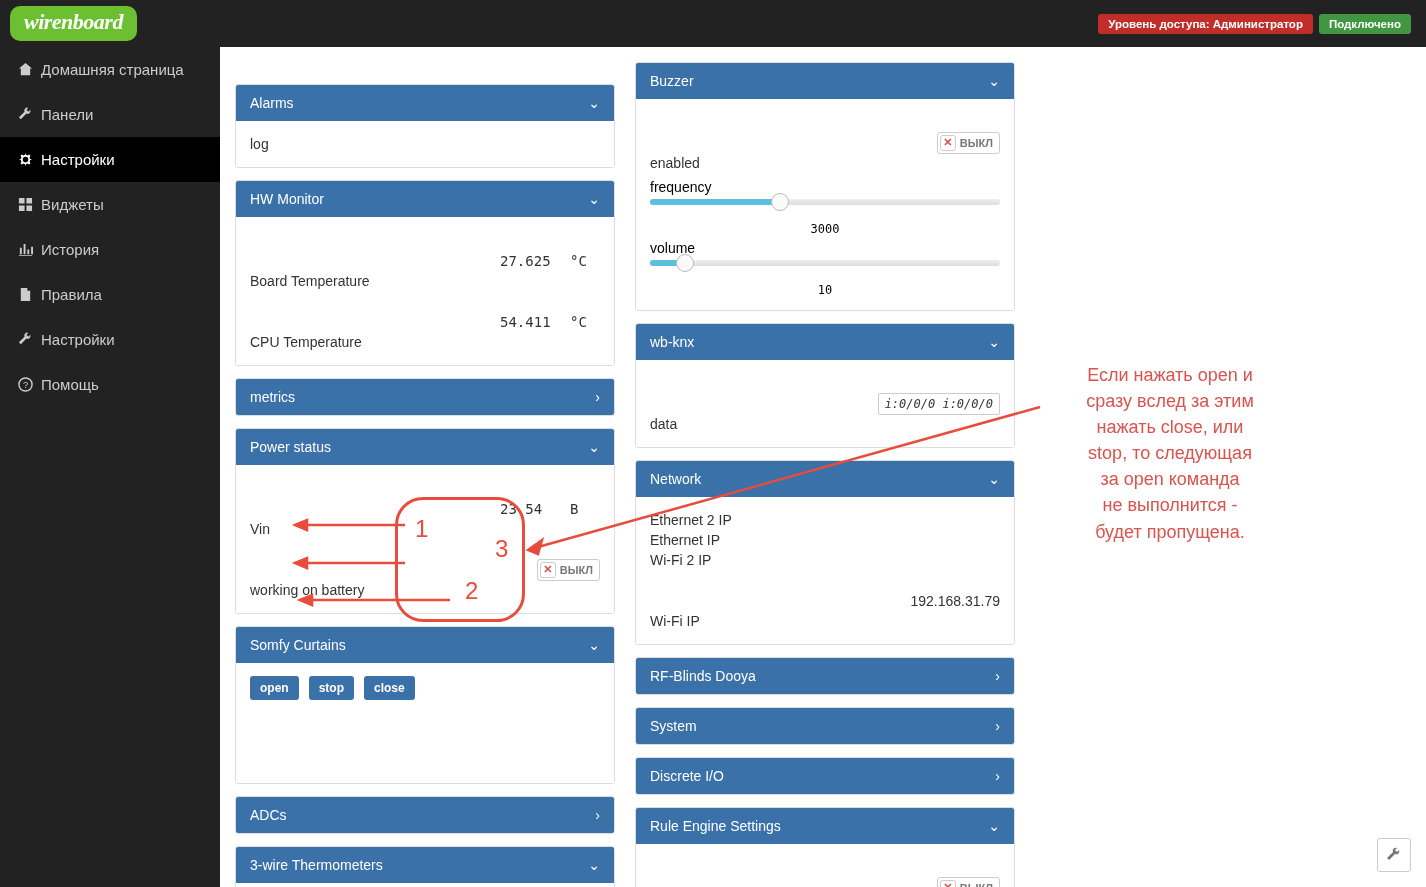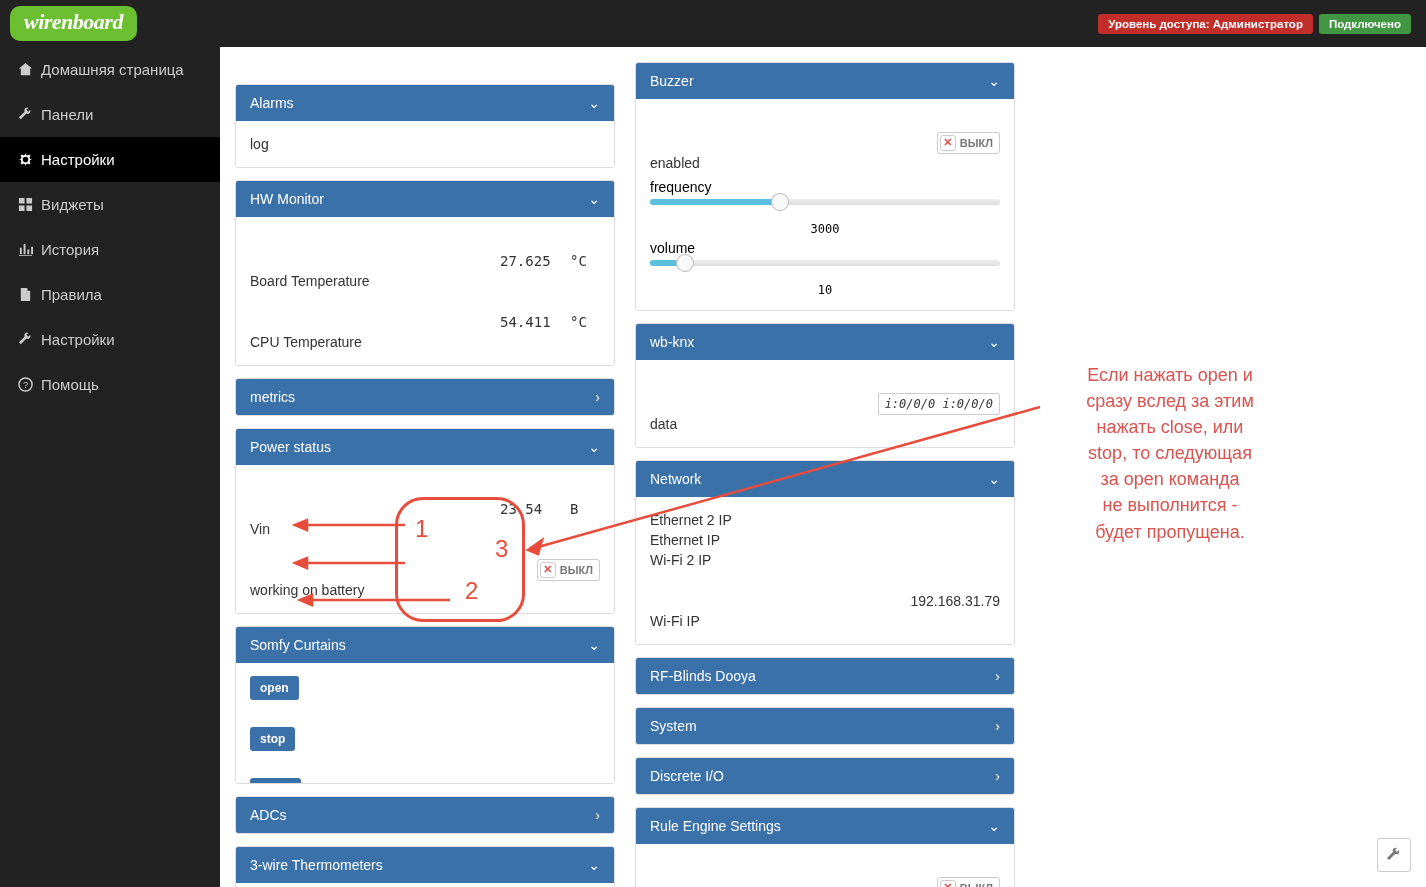--- a/index.html
+++ b/index.html
@@ -20,21 +20,21 @@
 .cols{display:flex;gap:20px;}
 .col{width:380px;display:flex;flex-direction:column;gap:12px;justify-content:center;}
 .panel{border:1px solid #ddd;border-radius:3px;overflow:hidden;}
 .hd{background:#3B71A9;color:#fff;padding:10px 14px;display:flex;justify-content:space-between;align-items:center;font-size:14px;font-weight:500;cursor:pointer;}
 .body{background:#fff;padding:13px 14px;}
 .row{display:flex;align-items:center;padding:2px 0;font-size:14px;color:#333;}
 .row .lbl{flex:1;margin-top:41px;}
 .row .val{width:70px;font-family:monospace;text-align:left;}
 .row .un{width:30px;font-family:monospace;}
 .btn{background:#3B71A9;color:#fff;border:none;padding:5px 10px;font-size:12px;font-weight:bold;border-radius:3px;cursor:pointer;}
-.vbtn{display:flex;flex-direction:column;align-items:flex-start;gap:27px;}
+.vbtn{display:flex;flex-direction:row;align-items:flex-start;gap:10px;}
 .switch{border:1px solid #ccc;border-radius:3px;display:inline-flex;align-items:center;font-size:11px;font-weight:bold;color:#777;background:#fff;padding:2px 6px 2px 2px;gap:4px;}
 .switch .x{width:16px;height:16px;border:1px solid #ccc;border-radius:3px;display:flex;align-items:center;justify-content:center;color:#d9534f;font-size:11px;font-weight:bold;}
 .sld{height:6px;background:linear-gradient(#eee,#ddd);border-radius:3px;position:relative;margin:4px 0;}
 .sld .fill{height:100%;background:#5bc0de;border-radius:3px 0 0 3px;}
 .sld .th{width:18px;height:18px;background:#fafafa;border:1px solid #bbb;border-radius:50%;position:absolute;top:-6px;margin-left:-9px;}
 .slval{text-align:center;font-family:monospace;font-size:12px;margin-top:17px;}
 .datafield{border:1px solid #ccc;font-family:monospace;font-size:12px;padding:3px 6px;border-radius:2px;font-style:italic;}
 .annot{position:absolute;color:#d9534f;font-size:18px;line-height:1.45;text-align:center;}
 .wrench{position:absolute;right:15px;bottom:15px;width:34px;height:34px;border:1px solid #ccc;border-radius:3px;display:flex;align-items:center;justify-content:center;color:#777;cursor:pointer;}
 svg.arrow{position:absolute;pointer-events:none;overflow:visible;}

